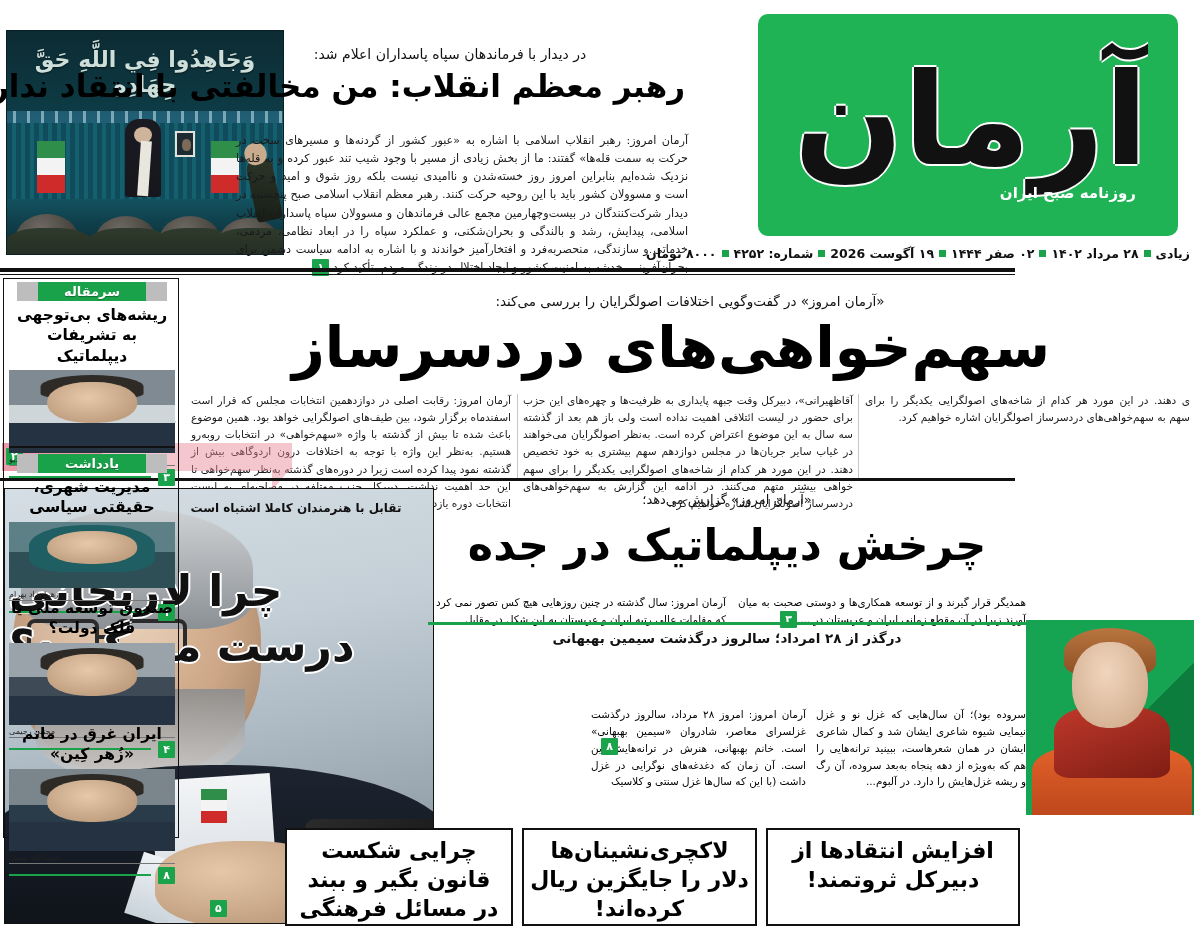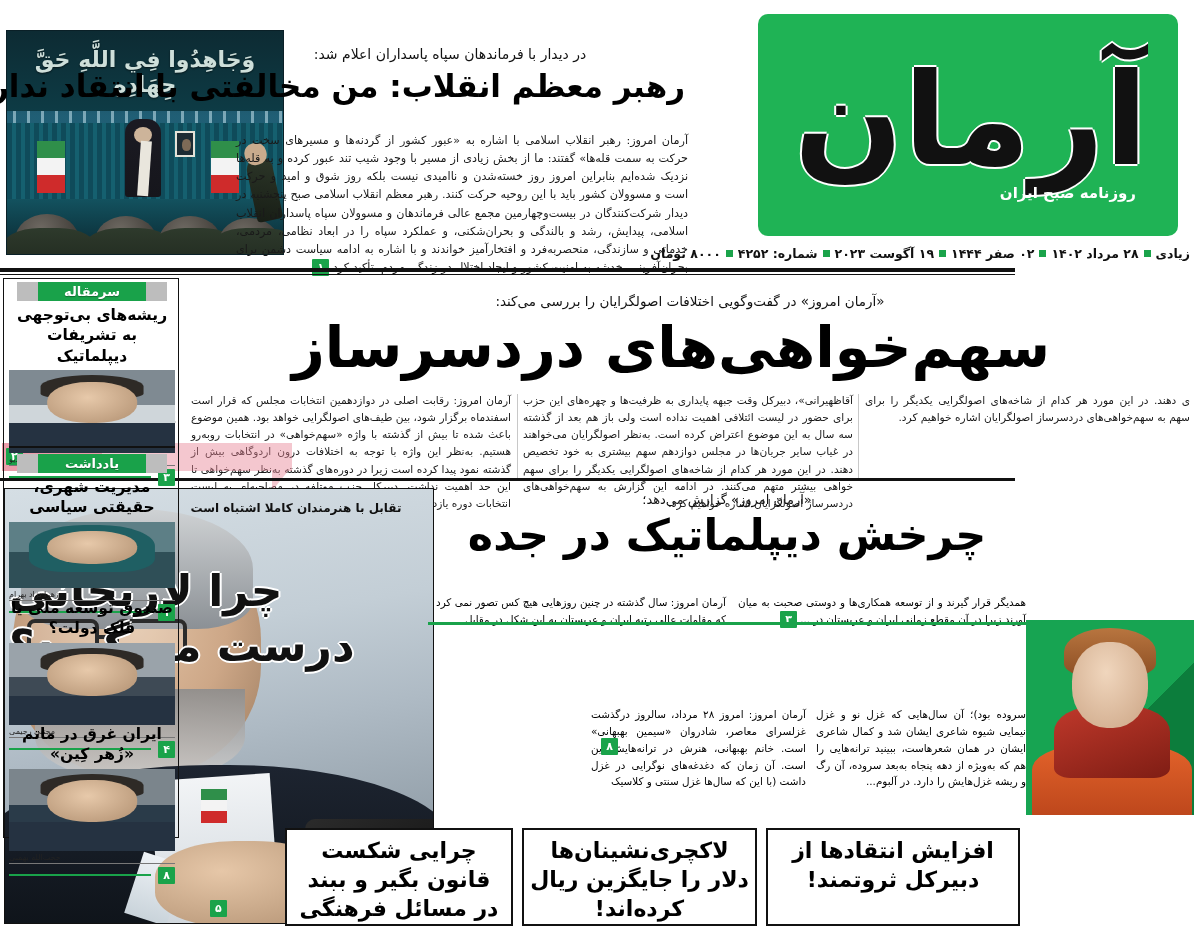--- a/index.html
+++ b/index.html
@@ -174,21 +174,21 @@
     color:#111; line-height:1.25; letter-spacing:-1px;
     text-shadow: 2px 0 0 #fff, -2px 0 0 #fff, 0 2px 0 #fff, 0 -2px 0 #fff,
                  1px 1px 0 #fff, -1px -1px 0 #fff;
   }
   .lj-badge { position:absolute; left:205px; bottom:6px; }
 
   
   .jed { position:absolute; right:174px; top:488px; width:598px; height:130px; }
   .jed-kicker { text-align:center; font-size:13px; direction:rtl; color:#111; margin-top:4px; }
   .jed-head { text-align:center; font-size:43px; font-weight:bold; direction:rtl;
-    color:#000; line-height:1.25; letter-spacing:-1px; margin-top:2px; white-space:nowrap; }
+    color:#000; line-height:1.25; letter-spacing:-1px; margin-top:12px; white-space:nowrap; }
   .jed-cols { position:absolute; right:0; top:106px; width:598px; }
   .jc { position:absolute; top:0; font-size:10.4px; line-height:1.6; text-align:justify; direction:rtl; }
   .jc1 { right:0; width:288px; }
   .jc2 { right:300px; width:290px; }
   .rule-jed { position:absolute; right:174px; top:622px; width:598px; height:3px; background:#19a24a; }
 
   
   .rad { position:absolute; right:174px; top:630px; width:598px; height:190px; }
   .rad-kicker { text-align:center; font-size:13.5px; font-weight:bold; direction:rtl; color:#111; }
   .rad-head { text-align:center; font-size:31px; font-weight:bold; direction:rtl;
@@ -290,21 +290,21 @@
   <div class="lead-kicker">در دیدار با فرماندهان سپاه پاسداران اعلام شد:</div>
   <div class="lead-head">رهبر معظم انقلاب: من مخالفتی با انتقاد ندارم</div>
   <div class="lead-body"><span>آرمان امروز: رهبر انقلاب اسلامی با اشاره به «عبور کشور از گردنه‌ها و مسیرهای سخت در حرکت به سمت قله‌ها» گفتند: ما از بخش زیادی از مسیر با وجود شیب تند عبور کرده و به قله‌ها نزدیک شده‌ایم بنابراین امروز روز خسته‌شدن و ناامیدی نیست بلکه روز شوق و امید و حرکت است و مسوولان کشور باید با این روحیه حرکت کنند. رهبر معظم انقلاب اسلامی صبح پنجشنبه در دیدار شرکت‌کنندگان در بیست‌وچهارمین مجمع عالی فرماندهان و مسوولان سپاه پاسداران انقلاب اسلامی، پیدایش، رشد و بالندگی و بحران‌شکنی، و عملکرد سپاه را در ابعاد نظامی، مردمی، خدماتی و سازندگی، منحصربه‌فرد و افتخارآمیز خواندند و با اشاره به ادامه سیاست دشمن برای بحران‌آفرینی، خدشه به امنیت کشور و ایجاد اختلال در زندگی مردم، تأکید کرد</span> <span class="pagebadge">۱</span></div>
 
   <div class="masthead">
     <div class="logo-box">
       <div class="logo-word">آرمان امروز</div>
       <div class="logo-sub">روزنامه صبح ایران</div>
     </div>
     <div class="dateline">
-      <span>زیادی</span><span class="dsq"></span><span>۲۸ مرداد ۱۴۰۲</span><span class="dsq"></span><span>۰۲ صفر ۱۴۴۴</span><span class="dsq"></span><span>۱۹ آگوست ۲۰۲۳</span><span class="dsq"></span><span>شماره: ۴۲۵۲</span><span class="dsq"></span><span>۸۰۰۰ تومان</span>
+      <span>زیادی</span><span class="dsq"></span><span>۲۸ مرداد ۱۴۰۲</span><span class="dsq"></span><span>۰۲ صفر ۱۴۴۴</span><span class="dsq"></span><span>۱۹ آگوست 2026</span><span class="dsq"></span><span>شماره: ۴۲۵۲</span><span class="dsq"></span><span>۸۰۰۰ تومان</span>
     </div>
   </div>
 
   <div class="rule-top"></div>
   <div class="rule-top2"></div>
 
   <div class="main-kicker">«آرمان امروز» در گفت‌وگویی اختلافات اصولگرایان را بررسی می‌کند:</div>
   <div class="main-head">سهم‌خواهی‌های دردسرساز</div>
 
   <div class="main-cols">
@@ -353,20 +353,21 @@
   <div class="rule-jed"></div>
 
   <div class="rad">
     <div class="behb-photo">
       <div class="bp-green"></div>
       <div class="bp-coat"></div>
       <div class="bp-scarf"></div>
       <div class="bp-hair"></div>
       <div class="bp-face"></div>
     </div>
+    <div class="rad-kicker">درگذر از ۲۸ امرداد؛ سالروز درگذشت سیمین بهبهانی</div>
     <div class="rad-cols">
       <div class="rc rc2">آرمان امروز: امروز ۲۸ مرداد، سالروز درگذشت غزلسرای معاصر، شادروان «سیمین بهبهانی» است. خانم بهبهانی، هنرش در ترانه‌هایش این است. آن زمان که دغدغه‌های نوگرایی در غزل داشت (با این که سال‌ها غزل سنتی و کلاسیک</div>
       <div class="rc rc1">سروده بود)؛ آن سال‌هایی که غزل نو و غزل نیمایی شیوه شاعری ایشان شد و کمال شاعری ایشان در همان شعرهاست، ببینید ترانه‌هایی را هم که به‌ویژه از دهه پنجاه به‌بعد سروده، آن رگ و ریشه غزل‌هایش را دارد. در آلبوم...</div>
     </div>
     <span class="pagebadge rad-badge">۸</span>
   </div>
 
   <div class="bbox bb2">
     <div class="t">لاکچری‌نشینان‌ها دلار را جایگزین ریال کرده‌اند!</div>
   </div>

